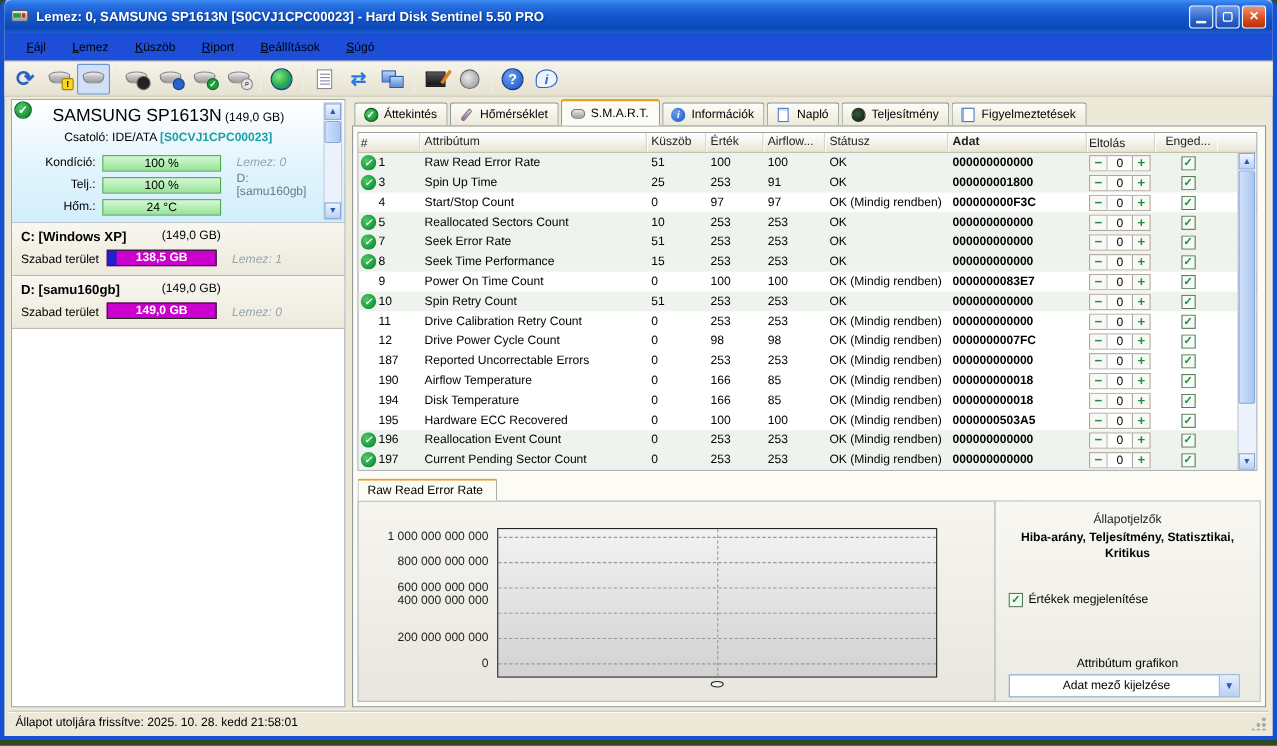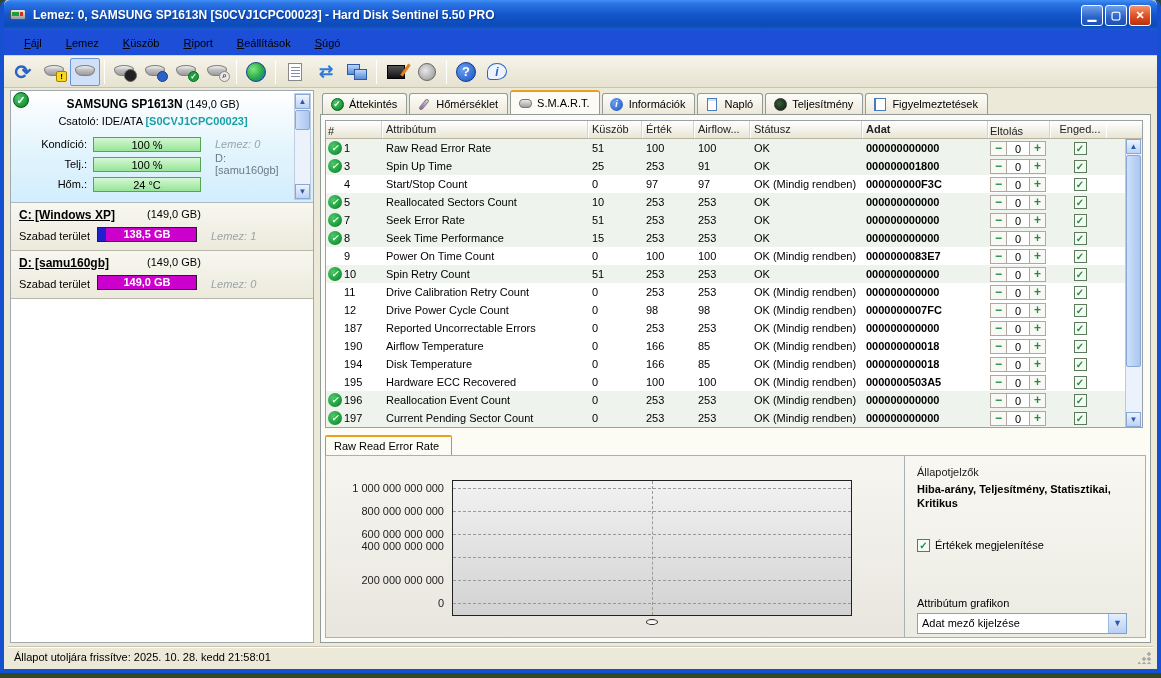--- a/index.html
+++ b/index.html
@@ -54,39 +54,39 @@
   .mon-ico:after { content:""; position:absolute; right:-3px; top:-3px; width:3px; height:14px; background:#e08020; transform:rotate(35deg); }
   .snd-ico { width:18px; height:18px; border-radius:50%; background:radial-gradient(circle at 40% 40%, #e8e8e8, #909090); border:1px solid #666; }
   .help-ico { background:radial-gradient(circle at 35% 35%, #6aa0f0, #1a50c0); border:1px solid #0c3890; }
   .info-ico { width:20px; height:17px; border-radius:50% 50% 50% 4px; background:#eef4fc; border:1px solid #2a62c8; color:#2a62c8; display:flex; align-items:center; justify-content:center; font-weight:bold; font-style:italic; font-size:12px; }
   
   .main { position:absolute; left:4px; right:4px; top:88px; bottom:24px; background:#ece9d8; }
   
   .leftpanel { position:absolute; left:2px; top:2px; width:304px; bottom:2px; background:#fff; border:1px solid #a0a8b0; }
   .drive-card { position:relative; height:112px; background:linear-gradient(180deg,#ffffff,#e2f4fc 55%,#d2eefc); border-bottom:1px solid #b0b8c0; padding:6px 24px 4px 6px; }
   .dc-line1 { text-align:center; margin-bottom:4px; }
-  .dc-name { font-weight:bold; font-size:12px; }
+  .dc-name { font-weight:normal; font-size:16px; }
   .dc-size { font-size:11px; }
   .dc-line2 { text-align:center; margin-bottom:7px; }
   .dc-serial { color:#18a0a8; font-weight:bold; }
   .dc-row { display:flex; align-items:center; height:20px; position:relative; }
   .dc-ok { position:absolute; left:2px; top:1px; }
   .okcircle { width:16px; height:16px; border-radius:50%; background:radial-gradient(circle at 35% 35%, #4ec86a, #1e9e3e 60%, #0c6a20); border:1px solid #0a5a1a; color:#fff; font-size:11px; font-weight:bold; display:flex; align-items:center; justify-content:center; }
   .dc-label { width:76px; text-align:right; padding-right:6px; }
   .gbar { width:108px; height:15px; background:linear-gradient(#d6f8d6,#96e496); border:1px solid #50a850; text-align:center; line-height:14px; font-size:11px; }
   .dc-right { flex:1; padding-left:14px; color:#6a7a86; }
   .dc-right.ital { font-style:italic; color:#98a4ac; }
   .dc-scroll { position:absolute; right:2px; top:2px; bottom:2px; width:17px; background:#ecf2fc; border:1px solid #c0ccE0; }
   .sbtn { position:absolute; left:0; width:15px; height:15px; background:linear-gradient(#eef4fe,#bcd2f4); border:1px solid #88a8d8; color:#2a5ab0; font-size:8px; text-align:center; line-height:14px; }
   .sbtn.up { top:0; }
   .sbtn.dn { bottom:0; }
   .sthumb { position:absolute; left:0; width:15px; background:linear-gradient(90deg,#cfe0fa,#aac6f0); border:1px solid #88a8d8; border-radius:2px; }
   .part-card { position:relative; height:48px; background:linear-gradient(#f8f7f0,#eceadc); border-bottom:1px solid #b8b8a8; padding:5px 6px 2px 8px; }
   .pc-line1 { display:flex; margin-bottom:5px; }
-  .pc-name { font-weight:bold; font-size:12px; width:128px;text-decoration:underline; }
+  .pc-name { font-weight:bold; font-size:12px; width:128px; }
   .pc-size { }
   .pc-line2 { display:flex; align-items:flex-end; }
   .pc-flabel { width:78px; }
   .mbar { width:100px; height:15px; background:#cc00cc; border:1px solid #222; color:#fff; font-weight:bold; text-align:center; line-height:13px; position:relative; margin-right:14px; }
   .mbar.has-used:before { content:""; position:absolute; left:0; top:0; bottom:0; width:8px; background:#2020cc; }
   .mbar span { position:relative; }
   .pc-right { font-style:italic; color:#98a4ac; }
   
   .rightpanel { position:absolute; left:312px; top:2px; right:2px; bottom:0; }
   .tabs { display:flex; align-items:flex-end; height:24px; padding-left:2px; gap:2px; }
@@ -139,21 +139,21 @@
   .vgrid { position:absolute; left:326px; top:25px; height:134px; width:0; border-left:1px dashed #999; }
   .ylabels span { position:absolute; left:0; width:118px; text-align:right; color:#222; }
   .ylabels span:nth-child(1){ top:26px; } .grid:nth-of-type(1){ top:32px; }
   .ylabels span:nth-child(2){ top:49px; }
   .ylabels span:nth-child(3){ top:72px; }
   .ylabels span:nth-child(4){ top:84px; }
   .ylabels span:nth-child(5){ top:118px; }
   .ylabels span:nth-child(6){ top:141px; }
   .g1{top:32px;} .g2{top:55px;} .g3{top:78px;} .g4{top:101px;} .g5{top:124px;} .g6{top:147px;}
   .marker { position:absolute; left:320px; top:163px; width:12px; height:6px; border:1px solid #222; border-radius:50%; background:#f8f8f8; }
-  .opts { flex:1; border-left:1px solid #aab0b8; padding:10px 12px; background:linear-gradient(#f8f7f2,#ecebe2); }
+  .opts { flex:1; border-left:1px solid #aab0b8; padding:10px 12px; background:linear-gradient(#f8f7f2,#ecebe2);text-align:center; }
   .opt-label { margin-bottom:4px; color:#222; }
   .opt-bold { font-weight:bold; margin-bottom:28px; line-height:1.3; }
   .opt-check { display:flex; align-items:center; gap:5px; margin-bottom:45px; }
   .opt-label2 { margin-bottom:4px; }
   .combo { display:flex; width:210px; height:21px; border:1px solid #7da2ce; background:#fff; align-items:center; }
   .combo .cval { flex:1; padding-left:4px; }
   .combo .carrow { width:18px; height:19px; background:linear-gradient(#e6eefc,#b8d0f4); border-left:1px solid #9ab8e4; color:#2a5ab0; font-size:9px; display:flex; align-items:center; justify-content:center; }
   
   .statusbar { position:absolute; left:4px; right:4px; bottom:3px; height:20px; background:#ece9d8; border-top:1px solid #c8c4b0; box-shadow:inset 0 1px 0 #fff; display:flex; align-items:center; padding:0 6px; }
   .grip { position:absolute; right:2px; bottom:2px; width:13px; height:13px;

